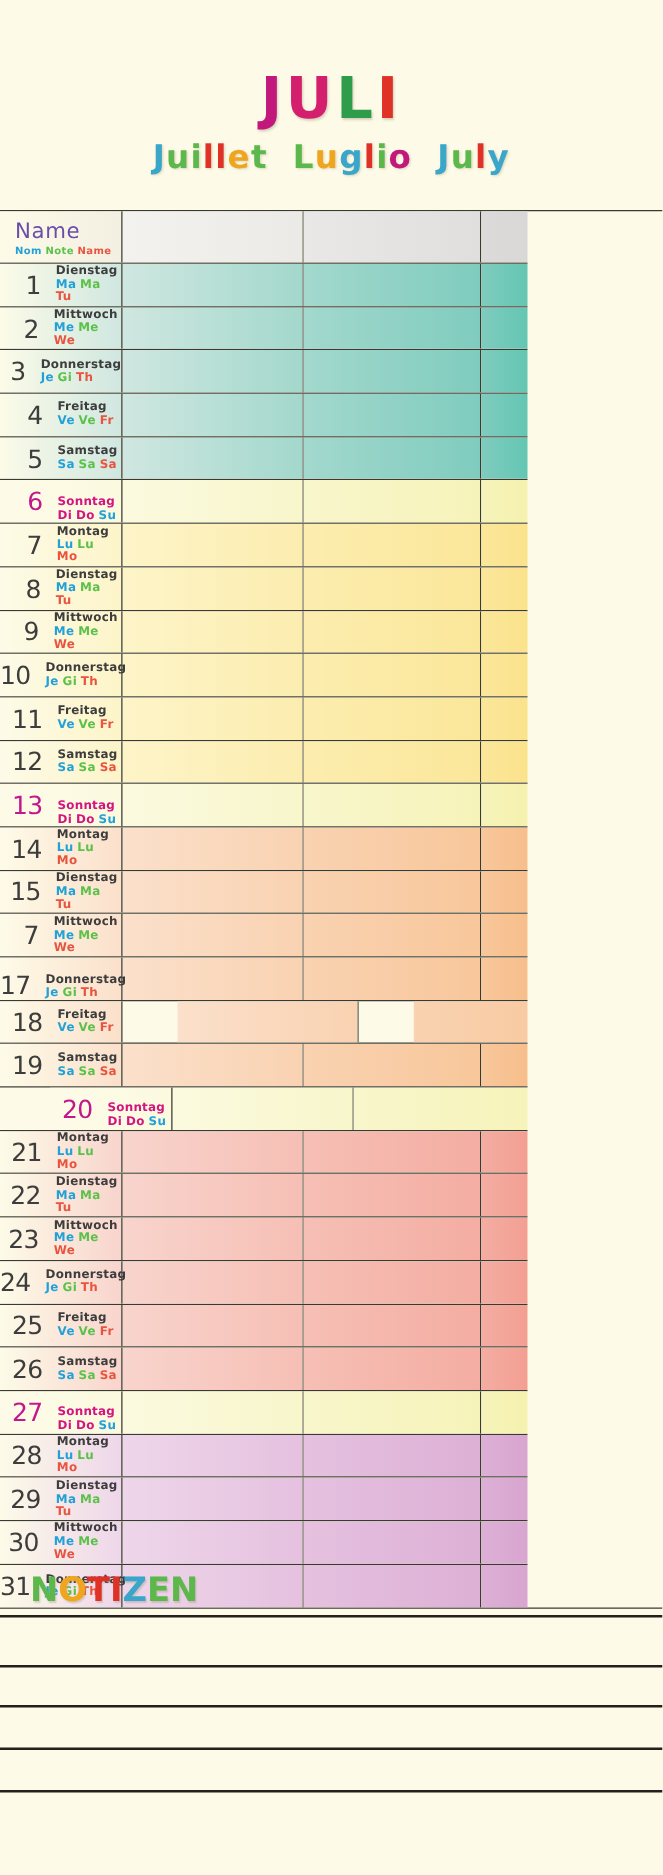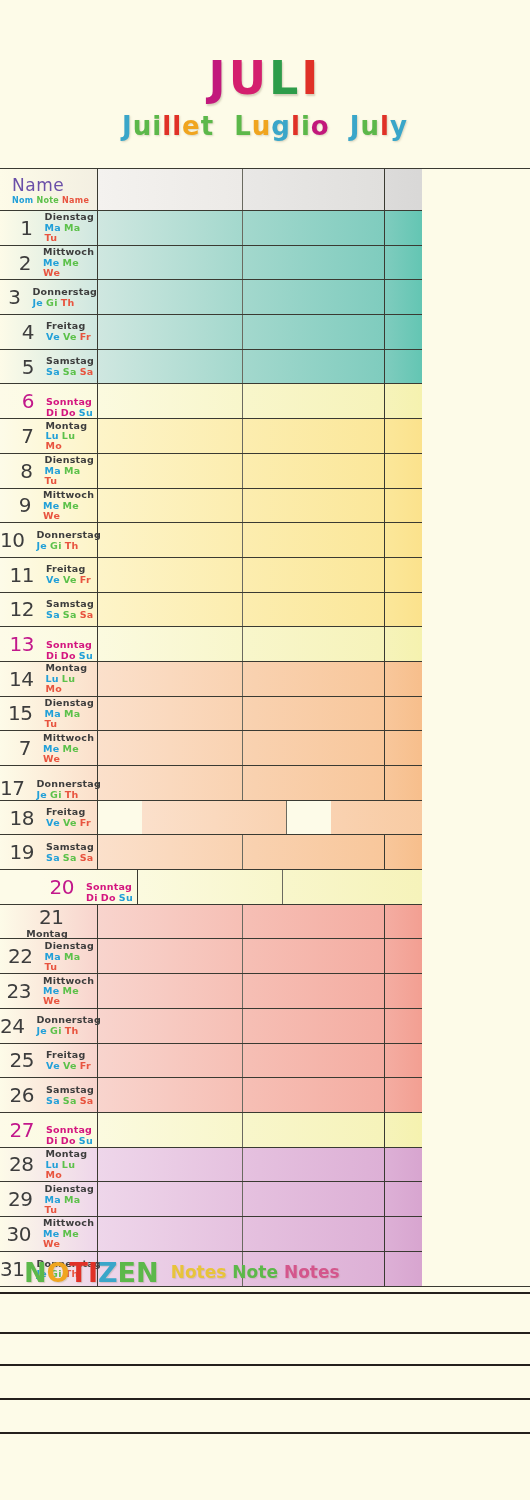--- a/index.html
+++ b/index.html
@@ -451,21 +451,21 @@
           <div class="names">
             <span class="dname-de">Sonntag</span>
             <span class="dabbr"><span class="ab ab-fr">Di</span><span class="ab ab-it">Do</span><span class="ab ab-en">Su</span></span>
           </div>
         </div>
         <div class="c-1" style="background: linear-gradient(90deg, rgb(251, 250, 223), rgb(248, 246, 203));"></div>
         <div class="c-2" style="background: linear-gradient(90deg, rgb(248, 246, 203), rgb(246, 243, 186));"></div>
         <div class="c-3" style="background: linear-gradient(90deg, rgb(246, 243, 186), rgb(242, 238, 142));"></div>
       </div>
       <div class="row" style="height: 34.7px;">
-        <div class="c-day" style="background: linear-gradient(90deg, rgb(253, 251, 232), rgb(248, 212, 205)); flex-direction: column;">
+        <div class="c-day" style="background: linear-gradient(90deg, rgb(253, 251, 232), rgb(248, 212, 205));">
           <span class="daynum">21</span>
           <div class="names">
             <span class="dname-de">Montag</span>
             <span class="dabbr"><span class="ab ab-fr">Lu</span><span class="ab ab-it">Lu</span><span class="ab ab-en">Mo</span></span>
           </div>
         </div>
         <div class="c-1" style="background: linear-gradient(90deg, rgb(248, 212, 205), rgb(246, 191, 181));"></div>
         <div class="c-2" style="background: linear-gradient(90deg, rgb(246, 191, 181), rgb(244, 173, 162));"></div>
         <div class="c-3" style="background: linear-gradient(90deg, rgb(244, 173, 162), rgb(239, 118, 99));">
           <span class="weeknum">30</span>
@@ -592,21 +592,20 @@
           </div>
         </div>
         <div class="c-1" style="background: linear-gradient(90deg, rgb(238, 214, 234), rgb(229, 193, 223));"></div>
         <div class="c-2" style="background: linear-gradient(90deg, rgb(229, 193, 223), rgb(221, 176, 214));"></div>
         <div class="c-3" style="background: linear-gradient(90deg, rgb(221, 176, 214), rgb(200, 133, 189));"></div>
       </div>
     </div>
 
   <div class="notes-head">
     <span class="notizen" id="notizen-title"><span class="ch" style="color: rgb(92, 184, 74);">N</span><span class="ch" style="color: rgb(240, 165, 31);">O</span><span class="ch" style="color: rgb(224, 49, 39);">T</span><span class="ch" style="color: rgb(224, 49, 39);">I</span><span class="ch" style="color: rgb(58, 166, 201);">Z</span><span class="ch" style="color: rgb(92, 184, 74);">E</span><span class="ch" style="color: rgb(92, 184, 74);">N</span></span>
-    <span class="notes-sub" id="notes-sub"><span class="ab" style="color: rgb(232, 196, 58); margin-right: 6px;">Notes</span><span class="ab" style="color: rgb(92, 184, 74); margin-right: 6px;">Note</span><span class="ab" style="color: rgb(212, 86, 140); margin-right: 6px;">Notes</span></span>
   </div>
   <div class="notes-lines" id="notes-lines">
       <div class="nline" style="height: 40px;"></div>
       <div class="nline" style="height: 32px;"></div>
       <div class="nline" style="height: 34px;"></div>
       <div class="nline" style="height: 34px;"></div>
       <div class="nline" style="height: 60px;"></div>
     </div>
 
 </div>

